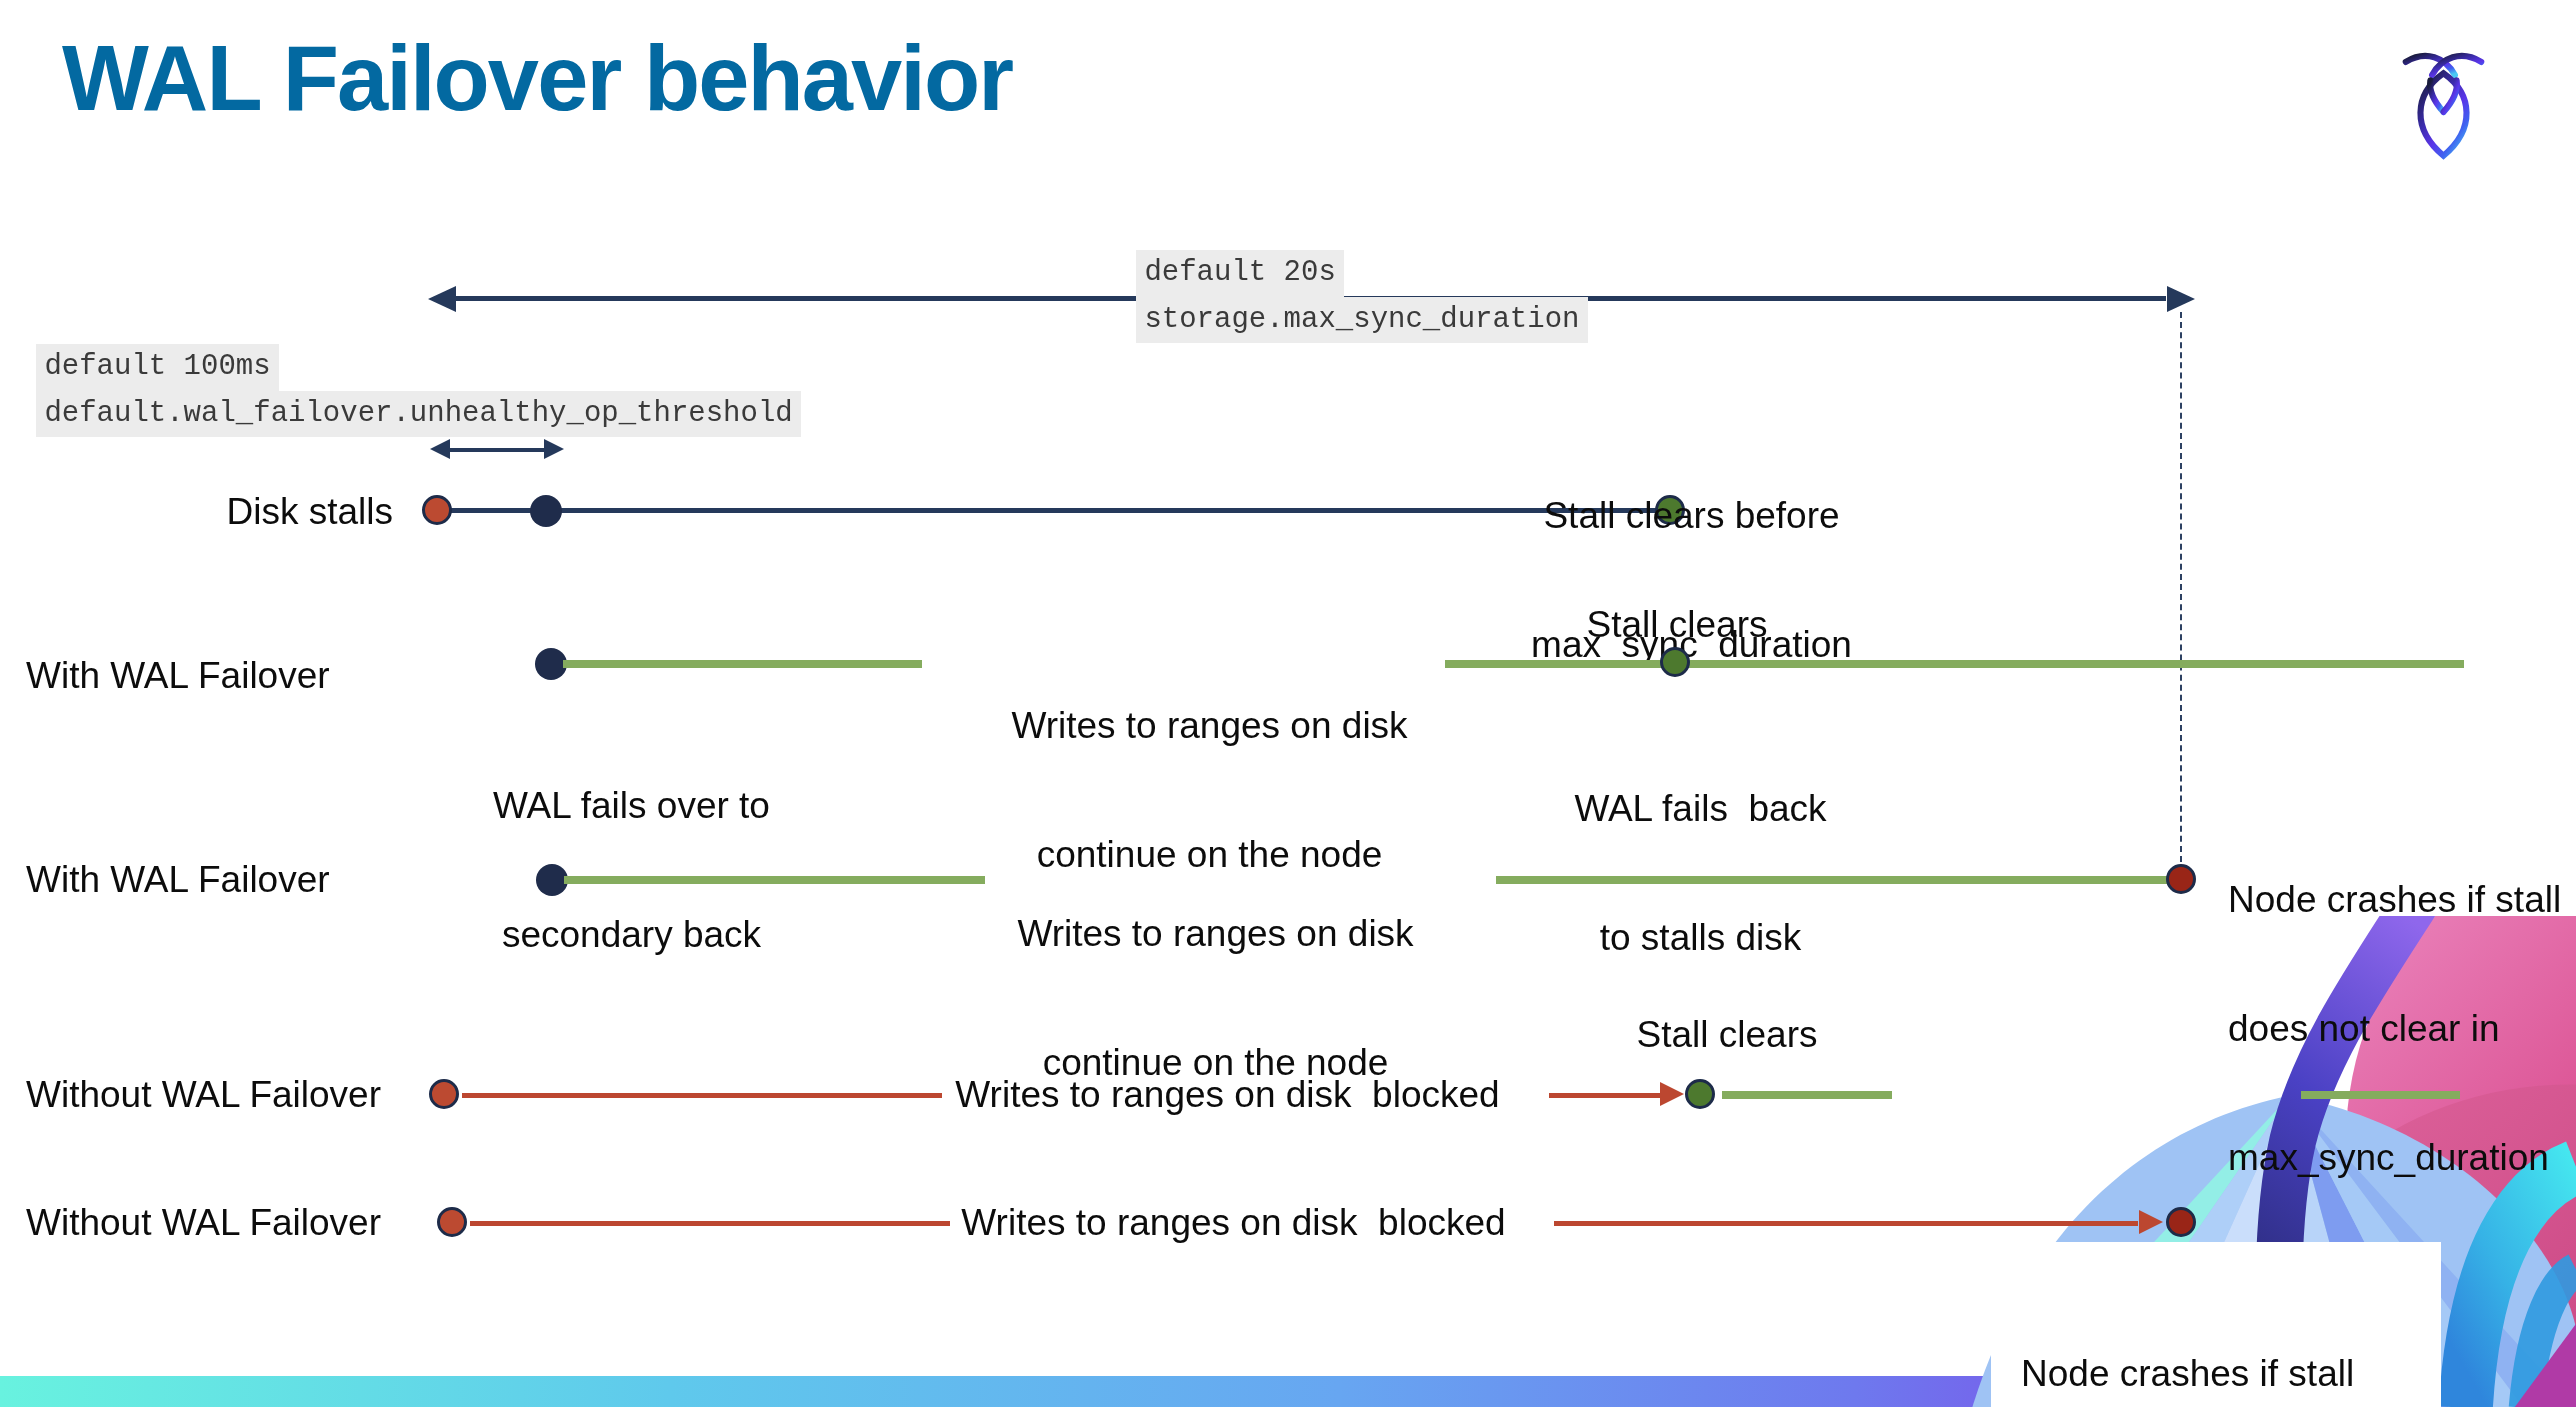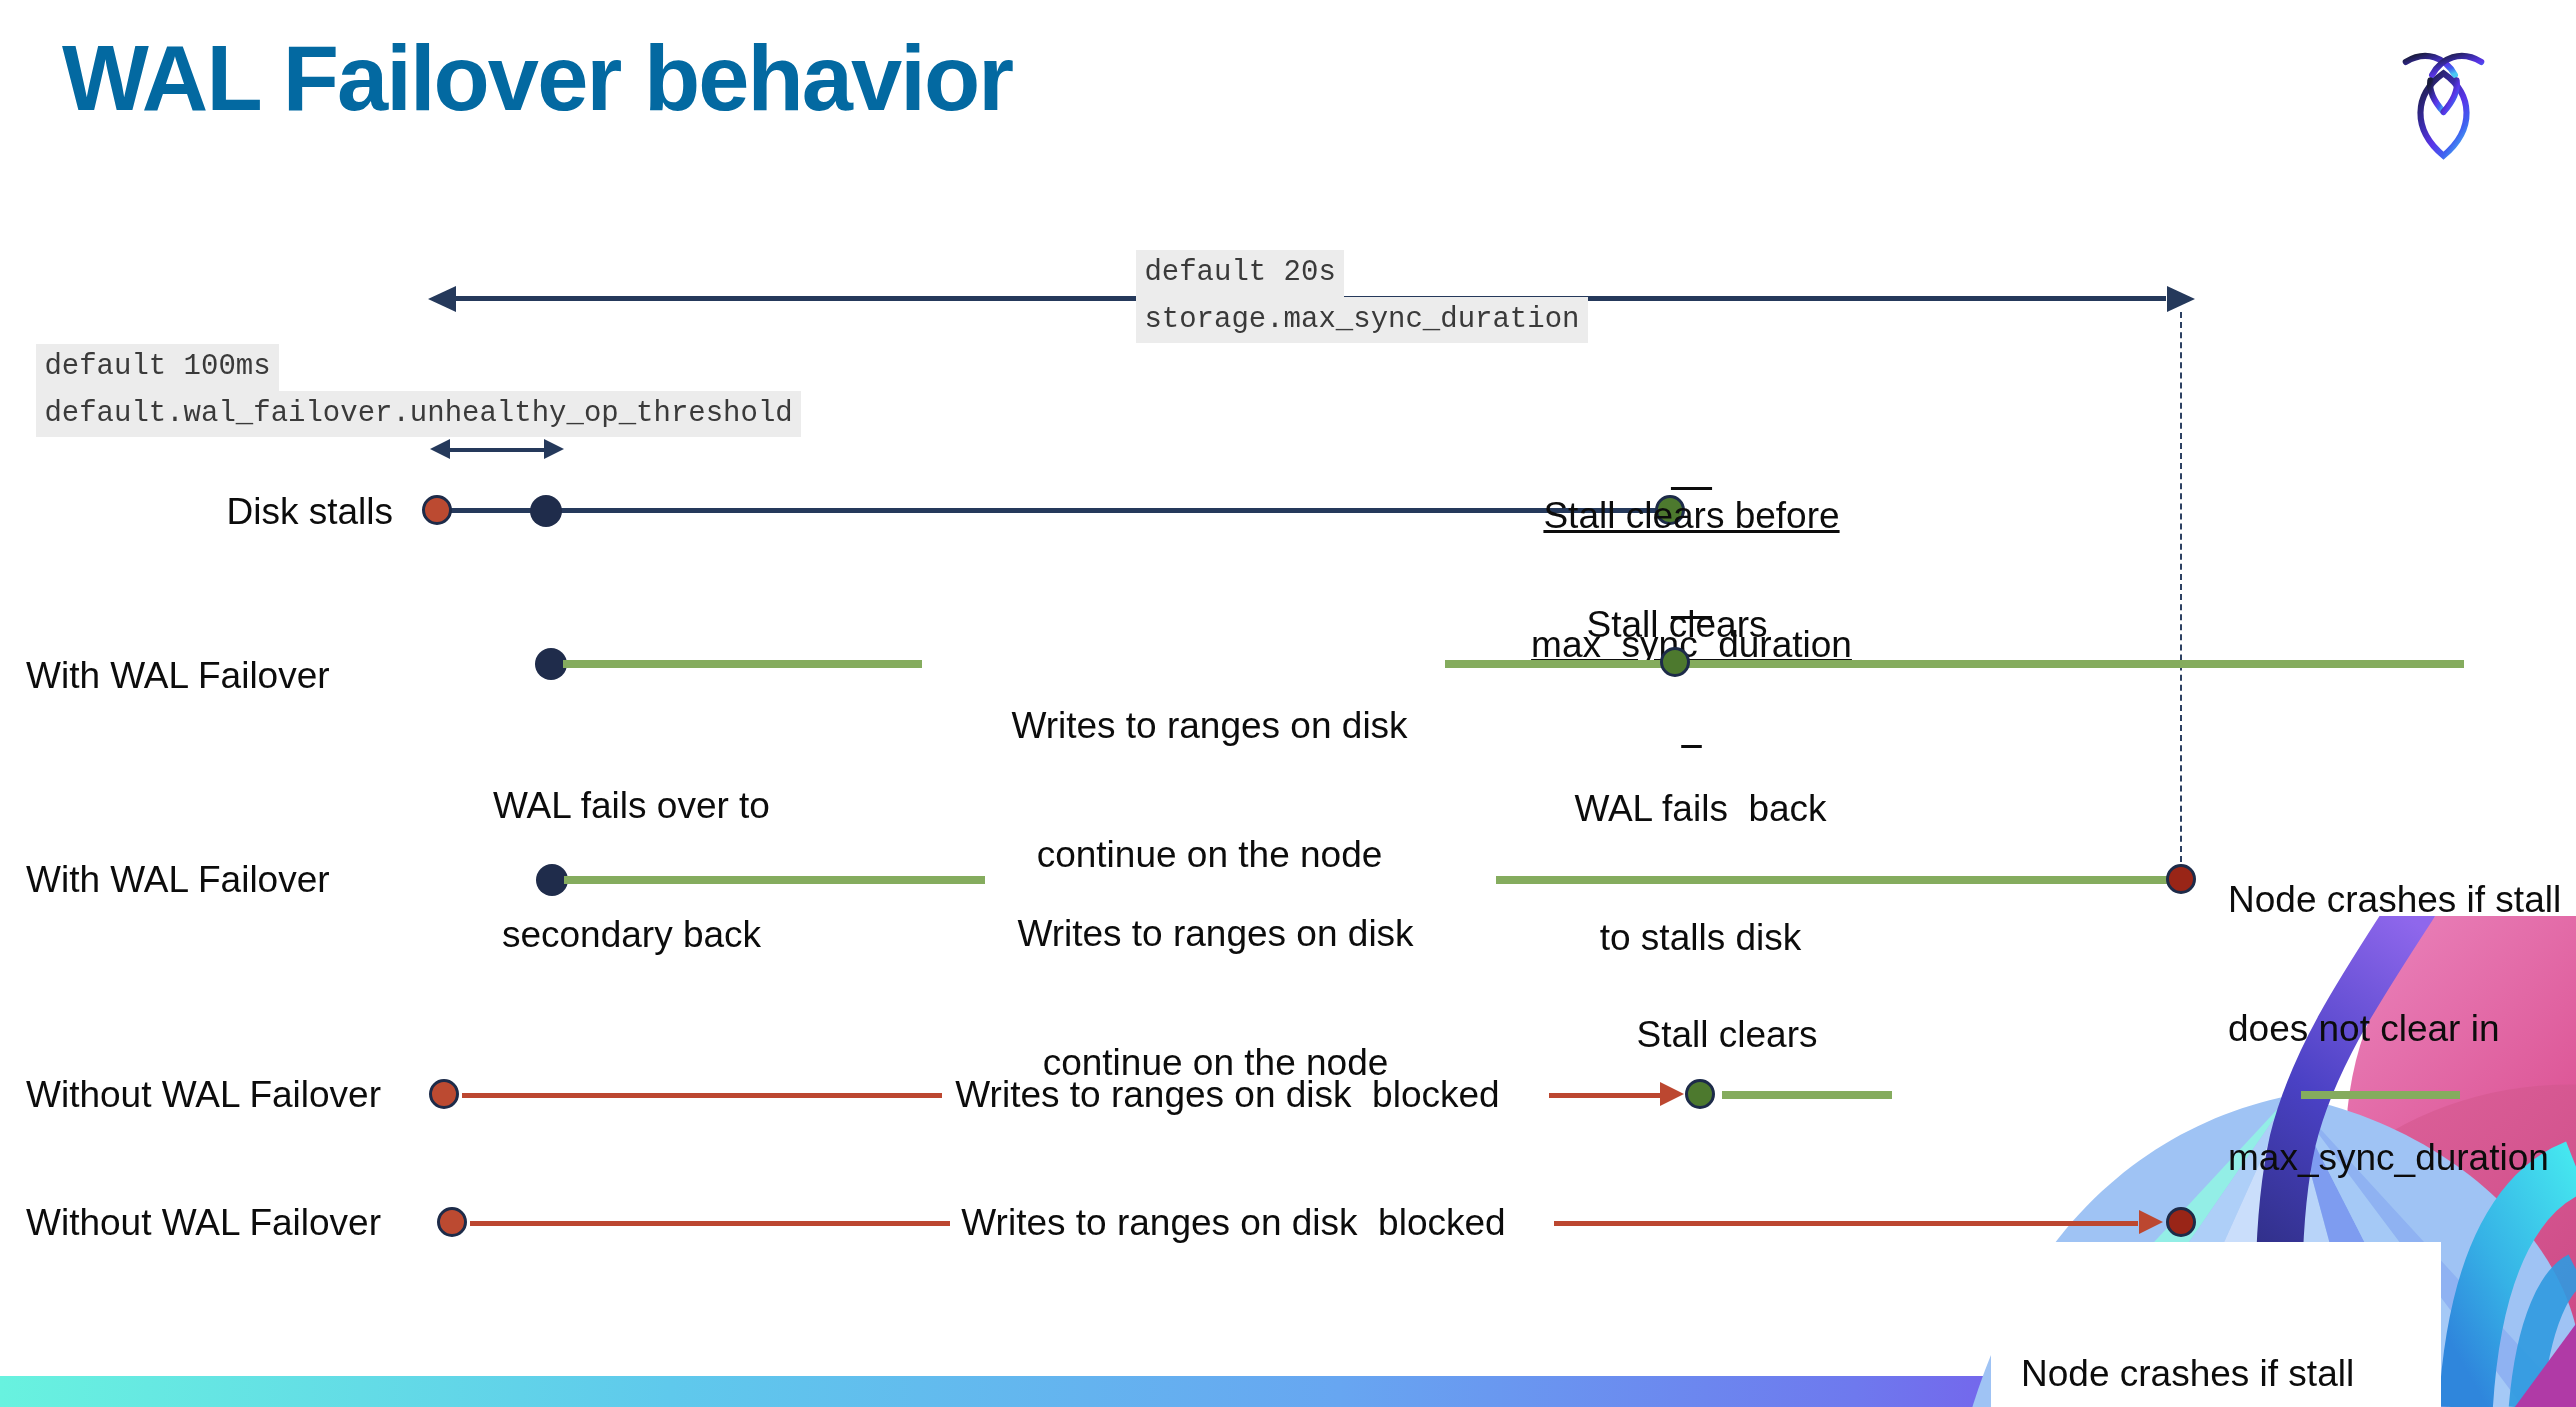--- a/index.html
+++ b/index.html
@@ -131,21 +131,21 @@
   <div class="abs ah ah-left-sm z3" style="left:430px;top:439px;"></div>
   <div class="abs ah ah-right-sm z3" style="left:544px;top:439px;"></div>
 
   <div class="abs dashv z3" style="left:2180px;top:312px;height:550px;"></div>
 
   <div class="abs ann right z3" style="left:220px;top:490px;width:173px;">Disk stalls</div>
   <div class="abs hline z3" style="left:438px;top:508px;width:1233px;"></div>
   <div class="abs dot dot-red z3" style="left:422px;top:495px;"></div>
   <div class="abs dot dot-navy z3" style="left:530px;top:495px;"></div>
   <div class="abs dot dot-green z3" style="left:1655px;top:495px;"></div>
-  <div class="abs ann center z3" style="left:1458px;top:408px;width:467px;text-decoration:underline;">
+  <div class="abs ann center z3" style="left:1458px;top:408px;width:467px;">
     <span style="display:block">Stall clears before</span>
     <span style="display:block">max_sync_duration</span>
   </div>
 
   <div class="abs ann z3" style="left:26px;top:654px;">With WAL Failover</div>
   <div class="abs dot dot-navy z3" style="left:535px;top:648px;"></div>
   <div class="abs gline z3" style="left:563px;top:660px;width:359px;"></div>
   <div class="abs ann center z3" style="left:976px;top:618px;width:467px;">
     <span style="display:block">Writes to ranges on disk</span>
     <span style="display:block">continue on the node</span>

